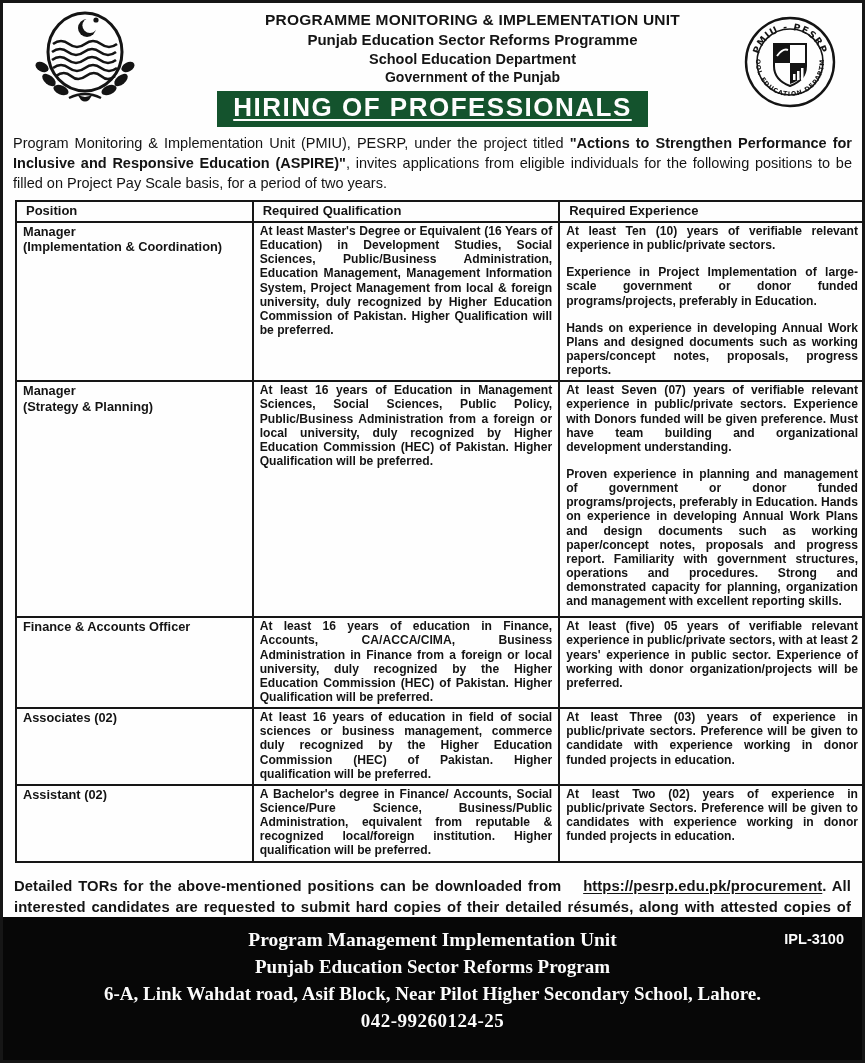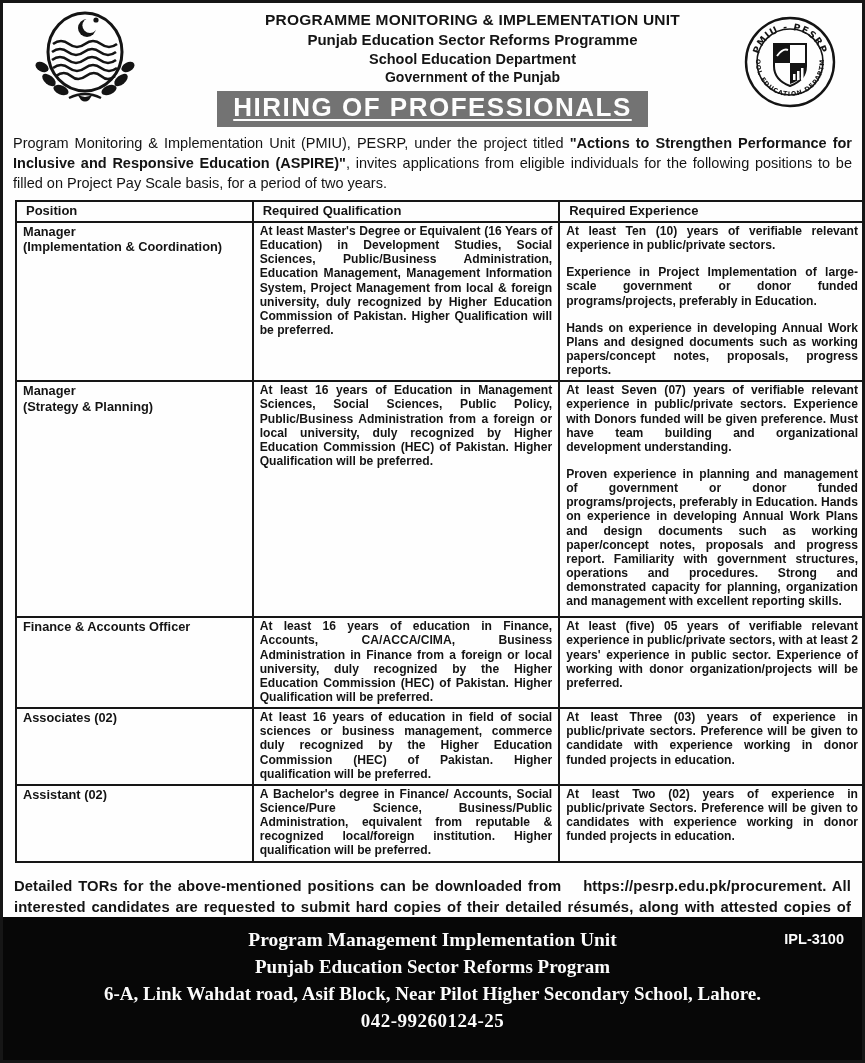--- a/index.html
+++ b/index.html
@@ -18,21 +18,21 @@
   .crest{position:absolute;left:26px;top:2px;}
   .seal{position:absolute;right:26px;top:8px;}
   .hdr-text{position:absolute;left:150px;right:70px;top:2px;text-align:center;line-height:1.3;}
   .hdr-l1{font-size:15.5px;font-weight:bold;letter-spacing:.2px;}
   .hdr-l2{font-size:15px;font-weight:bold;}
   .hdr-l3{font-size:14.5px;font-weight:bold;}
   .hdr-l4{font-size:14px;font-weight:bold;}
   
   .banner-wrap{text-align:center;margin-top:3px;height:34px;}
   .banner{
-    display:inline-block;background:#737373;color:#fdfdfd;
+    display:inline-block;background:#14532d;color:#fdfdfd;
     font-size:26px;font-weight:bold;letter-spacing:1.5px;
     padding:1px 16px 4px 16px;
     text-decoration:underline;text-underline-offset:3px;text-decoration-thickness:2px;
   }
   
   .intro{
     margin:8px 10px 7px 10px;
     font-size:14.5px;line-height:1.38;text-align:justify;
   }
   .intro b{font-weight:bold;}
@@ -57,21 +57,21 @@
   td.txt p{margin:0;}
   td.txt p + p{margin-top:13px;}
   tr.r0{height:148px;} tr.r1{height:236px;} tr.r2{height:84px;}
   tr.r3{height:64px;}  tr.r4{height:64px;}
   
   .footer-par{
     margin:13px 11px 0 11px;
     font-size:14.8px;font-weight:bold;line-height:1.42;text-align:justify;
     letter-spacing:.1px;
   }
-  .footer-par .url{text-underline-offset:2px;padding-left:16px;}
+  .footer-par .url{text-decoration:underline;text-underline-offset:2px;padding-left:16px;}
   
   .band{
     position:absolute;left:0;right:0;bottom:0;height:143px;
     background:#070707;color:#fbfbfb;text-align:center;
     font-family:"Liberation Serif",serif;font-weight:bold;
     padding-top:9px;box-sizing:border-box;line-height:1.42;
   }
   .band-l1{font-size:20px;}
   .band-l2{font-size:19.5px;}
   .band-l3{font-size:19px;}

